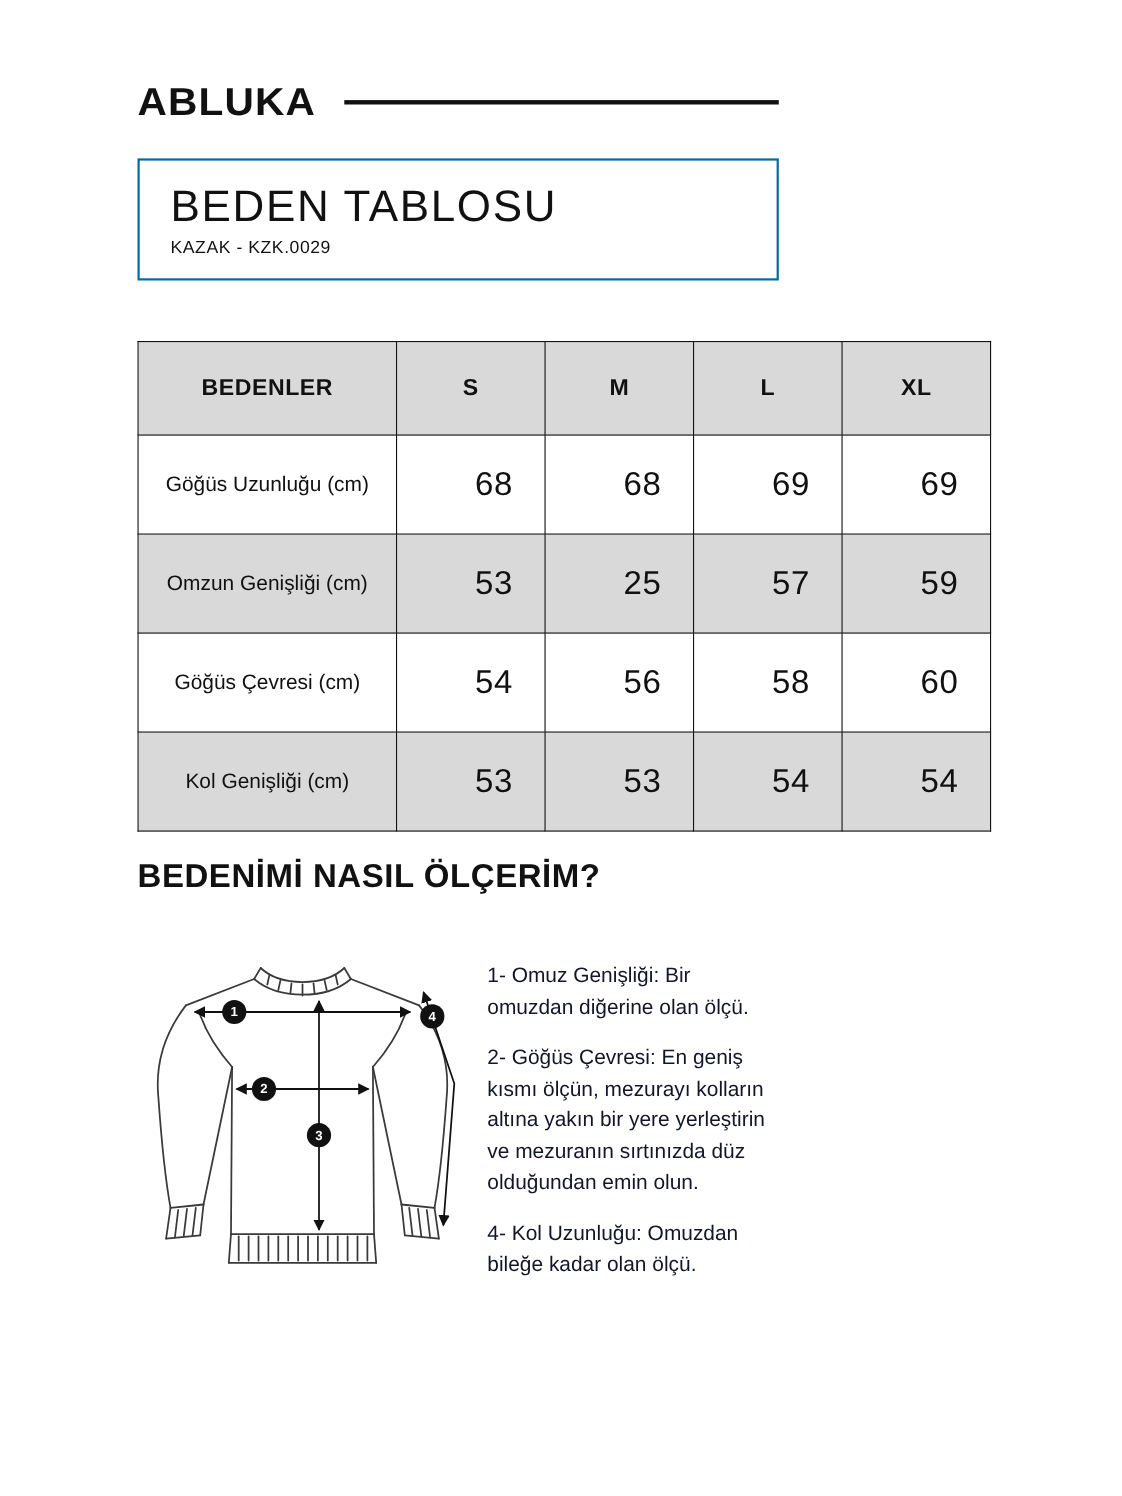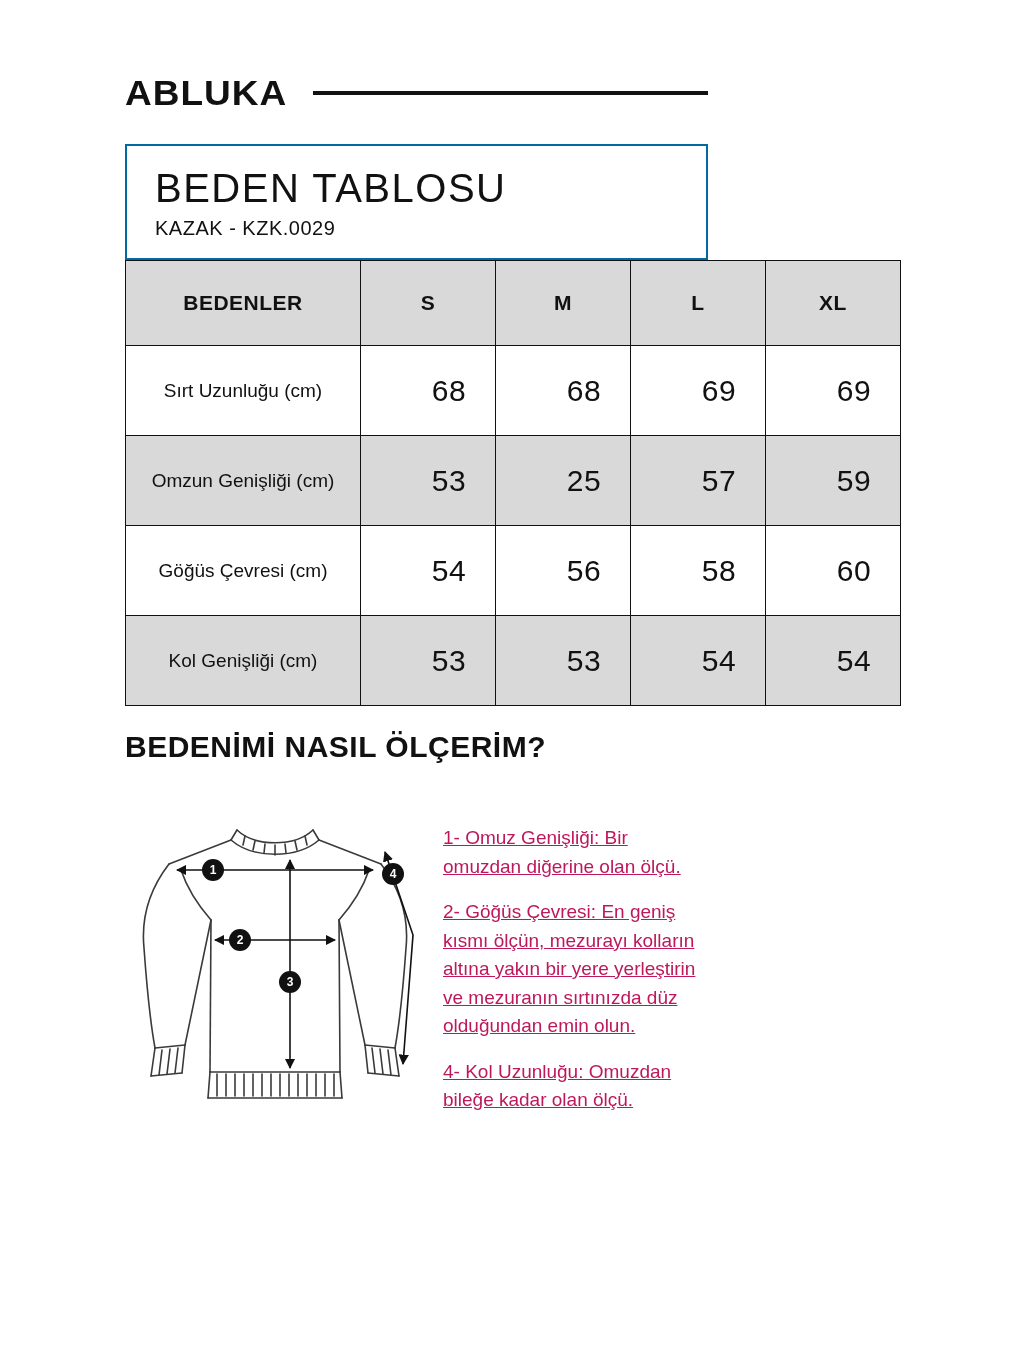--- a/index.html
+++ b/index.html
@@ -18,25 +18,25 @@
   .logo {
     font-size: 37px; font-weight: bold; letter-spacing: 1px;
     transform: scaleY(0.96); transform-origin: left center;
     white-space: nowrap;
   }
   .logo-rule { flex: 1; height: 4px; background: #111; margin-left: 26px; }
 
   
   .title-box { border: 2px solid #0369a1; margin-top: 30px; padding: 20px 28px 18px; }
   .title-box h1 { font-size: 40px; font-weight: normal; letter-spacing: 1.5px; line-height: 1.1; }
-  .title-box .subtitle { font-size: 20px; margin-top: 7px; letter-spacing: 0.5px; font-weight: 500; }
+  .title-box .subtitle { font-size: 16px; margin-top: 7px; letter-spacing: 0.5px; font-weight: 500; }
 
   
   table.size-table {
-    width: 775px; 
+    width: 775px; margin-top: 55px;
     border-collapse: collapse; table-layout: fixed;
   }
   .size-table th, .size-table td {
     border: 1.5px solid #111;
     text-align: center; vertical-align: middle;
   }
   .size-table thead th { background: #d9d9d9; height: 85px; font-size: 21px; font-weight: bold; letter-spacing: 0.5px; }
   .size-table tbody td { height: 90px; background: #ffffff; }
   .size-table tbody tr:nth-child(even) td { background: #d9d9d9; }
   .size-table td.label { font-size: 19px; }
@@ -45,21 +45,21 @@
   
   .measure-heading { margin-top: 24px; font-size: 30px; font-weight: bold; letter-spacing: 0.5px; }
   .measure-row { display: flex; margin-top: 36px; }
   .diagram { position: relative; width: 300px; height: 330px; flex: none; }
   .badge {
     position: absolute; width: 22px; height: 22px; border-radius: 50%;
     background: #111; color: #fff; font-size: 12px; font-weight: bold;
     display: flex; align-items: center; justify-content: center;
   }
   .instructions { flex: 1; margin-left: 18px; padding-top: 24px; max-width: 462px; }
-  .instructions p { font-size: 19px; line-height: 1.5; margin-bottom: 17px; color: #be185d; text-decoration: underline; }
+  .instructions p { font-size: 19px; line-height: 1.5; margin-bottom: 17px; color: #0f172a; }
 </style>
 </head>
 <body>
 
 <div class="page">
 
   <div class="brand-row">
     <div class="logo">ABLUKA</div>
     <div class="logo-rule"></div>
   </div>
@@ -81,21 +81,21 @@
       <tr>
         <th>BEDENLER</th>
         <th>S</th>
         <th>M</th>
         <th>L</th>
         <th>XL</th>
       </tr>
     </thead>
     <tbody>
       <tr>
-        <td class="label">Sırt Uzunluğu (cm)</td>
+        <td class="label">Göğüs Uzunluğu (cm)</td>
         <td class="value">68</td>
         <td class="value">68</td>
         <td class="value">69</td>
         <td class="value">69</td>
       </tr>
       <tr>
         <td class="label">Omzun Genişliği (cm)</td>
         <td class="value">53</td>
         <td class="value">25</td>
         <td class="value">57</td>

